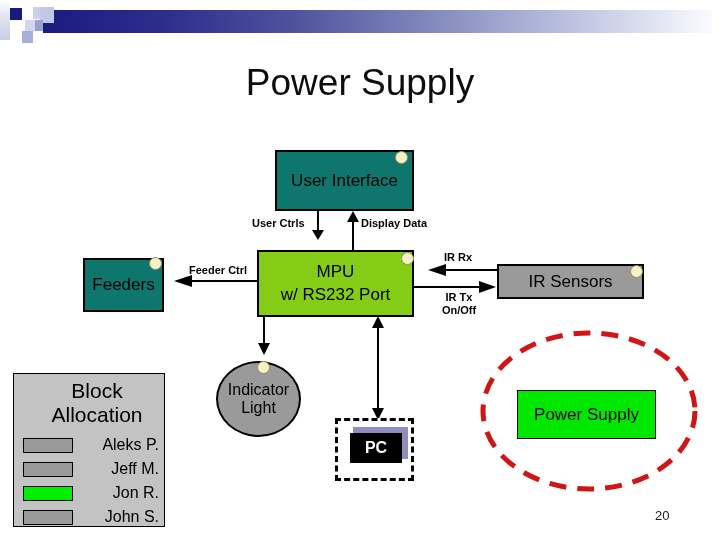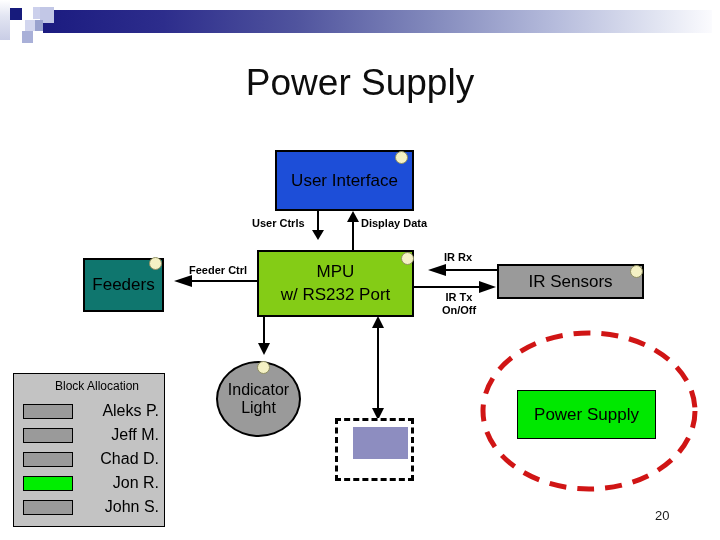--- a/index.html
+++ b/index.html
@@ -72,21 +72,21 @@
   .power-supply {
     position:absolute; z-index:2; left:517px; top:390px; width:139px; height:49px;
     border:1px solid #000; box-sizing:border-box; font-size:17px;
     display:flex; align-items:center; justify-content:center;
   }
 
   .legend {
     position:absolute; z-index:2; left:13px; top:373px; width:152px; height:154px;
     background:#c3c3c3; border:1px solid #000; box-sizing:border-box; padding-top:5px;
   }
-  .legend-title { text-align:center; font-size:12px; margin:0 0 6px 16px; }
+  .legend-title { text-align:center; font-size:21px; margin:0 0 6px 16px; }
   .legend-row { display:flex; align-items:center; height:24px; padding:0 5px 0 9px; }
   .swatch { width:50px; height:15px; border:1px solid #000; box-sizing:border-box; flex:0 0 auto; }
   .legend-name { flex:1; text-align:right; font-size:16px; }
 
   .page-number { position:absolute; left:655px; top:508px; font-size:13px; font-weight:normal; color:#1a1a1a; }
   .mline { display:block; }
 </style>
 </head>
 <body>
 
@@ -131,21 +131,21 @@
       </g>
       <g>
         <line x1="378" y1="326" x2="378" y2="410"></line>
         <polygon points="372,328 384,328 378,316" stroke="none"></polygon>
         <polygon points="372,408 384,408 378,420" stroke="none"></polygon>
       </g>
     </g>
     <ellipse cx="589" cy="411" rx="106" ry="78" fill="none" stroke="#d01515" stroke-width="5" stroke-dasharray="17 11"></ellipse>
   </svg>
 
-  <div class="box box-ui" style="background-color: #1d4ed8;">
+  <div class="box box-ui" style="background-color: #0f766e;">
     <span>User Interface</span>
   </div>
   <div class="dot dot-ui"></div>
 
   <div class="box box-feeders" style="background-color: #0f766e;">
     <span>Feeders</span>
   </div>
   <div class="dot dot-feeders"></div>
 
   <div class="box box-mpu" style="background-color: #84cc16;">
@@ -169,40 +169,39 @@
   <div class="edge-label lbl-display-data">Display Data</div>
   <div class="edge-label lbl-feeder-ctrl">Feeder Ctrl</div>
   <div class="edge-label lbl-ir-rx">IR Rx</div>
   <div class="edge-label lbl-ir-tx">
     <span>IR Tx</span>
     <span>On/Off</span>
   </div>
 
   <div class="pc-dashed"></div>
   <div class="pc-purple" style="background-color: rgb(141, 141, 192);"></div>
+  <div class="pc-black">
+    <span>PC</span>
+  </div>
 
   <div class="power-supply" style="background-color: rgb(0, 232, 0);">
     <span>Power Supply</span>
   </div>
 
   <div class="legend" style="background-color: rgb(195, 195, 195);">
     <div class="legend-title">Block Allocation</div>
     <div class="legend-row">
       <div class="swatch" style="background-color: rgb(154, 154, 154);"></div>
       <div class="legend-name">Aleks P.</div>
     </div>
     <div class="legend-row">
       <div class="swatch" style="background-color: rgb(154, 154, 154);"></div>
       <div class="legend-name">Jeff M.</div>
     </div>
     <div class="legend-row">
-      <div class="swatch" style="background-color: rgb(154, 154, 154);"></div>
-      <div class="legend-name">Chad D.</div>
-    </div>
-    <div class="legend-row">
       <div class="swatch" style="background-color: rgb(0, 238, 0);"></div>
       <div class="legend-name">Jon R.</div>
     </div>
     <div class="legend-row">
       <div class="swatch" style="background-color: rgb(154, 154, 154);"></div>
       <div class="legend-name">John S.</div>
     </div>
   </div>
 
   <div class="page-number">20</div>

